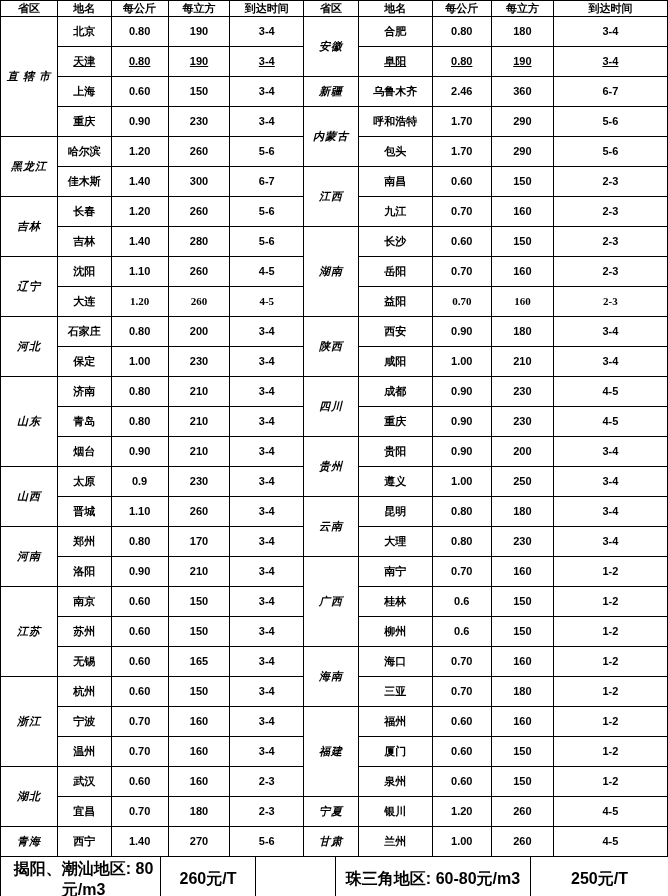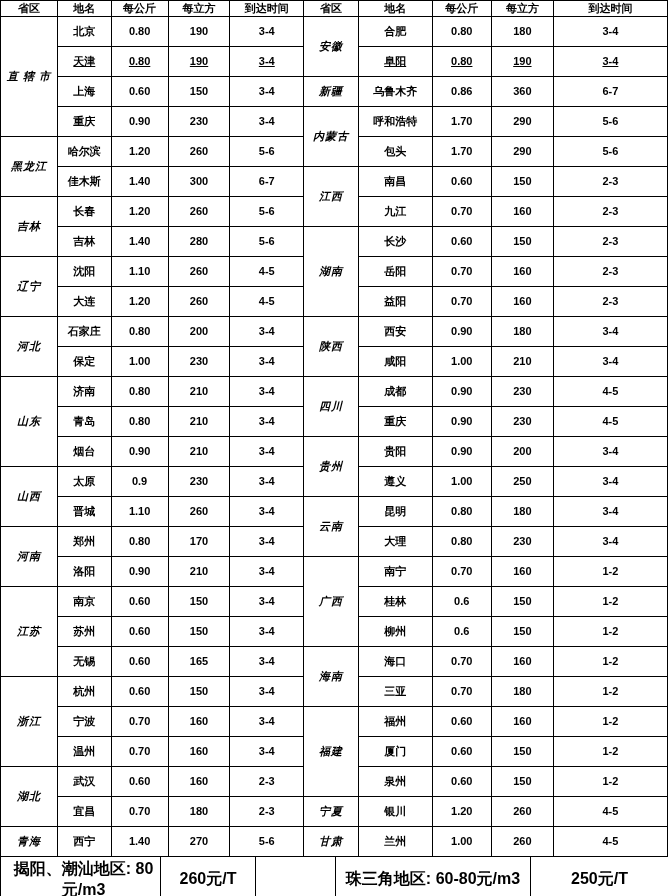--- a/index.html
+++ b/index.html
@@ -126,21 +126,21 @@
         <td class="num">190</td>
         <td class="time">3-4</td>
       </tr>
       <tr style="height: 30px;">
         <td class="city">上海</td>
         <td class="num">0.60</td>
         <td class="num">150</td>
         <td class="time">3-4</td>
         <td class="prov prov-vert">新疆</td>
         <td class="city">乌鲁木齐</td>
-        <td class="num">0.86</td>
+        <td class="num">2.46</td>
         <td class="num">360</td>
         <td class="time">6-7</td>
       </tr>
       <tr style="height: 30px;">
         <td class="city">重庆</td>
         <td class="num">0.90</td>
         <td class="num">230</td>
         <td class="time">3-4</td>
         <td class="prov prov-vert" rowspan="2">内蒙古</td>
         <td class="city">呼和浩特</td>
@@ -196,21 +196,21 @@
         <td class="prov prov-vert" rowspan="2">辽宁</td>
         <td class="city">沈阳</td>
         <td class="num">1.10</td>
         <td class="num">260</td>
         <td class="time">4-5</td>
         <td class="city">岳阳</td>
         <td class="num">0.70</td>
         <td class="num">160</td>
         <td class="time">2-3</td>
       </tr>
-      <tr style="height: 30px;">
+      <tr style="height: 30px; font-family: Liberation Serif, serif;">
         <td class="city">大连</td>
         <td class="num">1.20</td>
         <td class="num">260</td>
         <td class="time">4-5</td>
         <td class="city">益阳</td>
         <td class="num">0.70</td>
         <td class="num">160</td>
         <td class="time">2-3</td>
       </tr>
       <tr style="height: 30px;">

